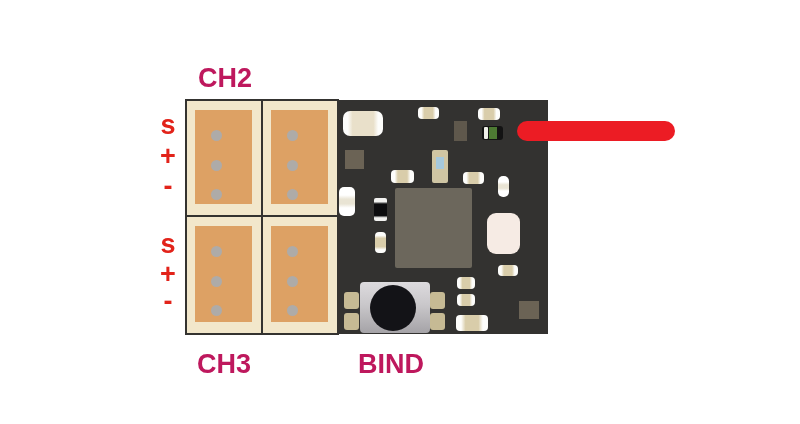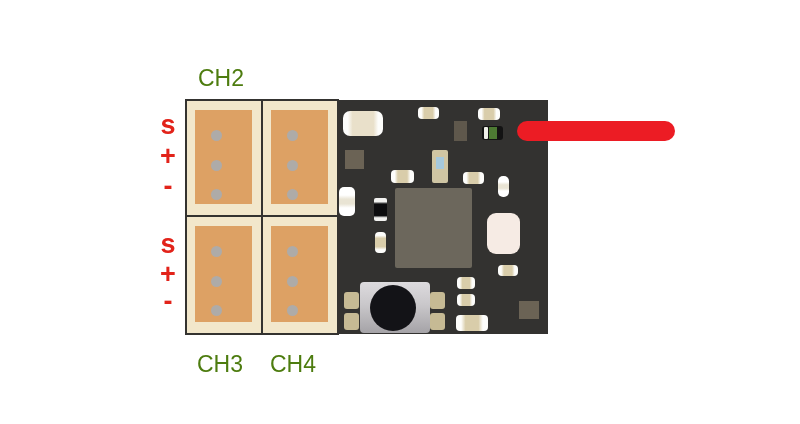--- a/index.html
+++ b/index.html
@@ -1,21 +1,21 @@
 <!DOCTYPE html>
 <html><head>
 <meta charset="utf-8">
 <style>
   html,body{margin:0;padding:0;background:#ffffff;}
   .stage{
     position:relative;width:800px;height:424px;background:#ffffff;overflow:hidden;
     font-family:"Liberation Sans",sans-serif;
   }
   .lbl{
-    position:absolute;color:#4d7c0f;font-weight:normal;font-size:23px;line-height:27px;
+    position:absolute;color:#be185d;font-weight:bold;font-size:27px;line-height:27px;
     white-space:nowrap;
   }
   .pin-lbl{
     position:absolute;color:#e2231a;font-weight:bold;font-size:27px;line-height:27px;
     width:24px;text-align:center;
   }
   .conn-back{position:absolute;left:185px;top:99px;width:154px;height:236px;background:#343330;}
   .conn{position:absolute;background:#f2e7cb;}
   .conn-inner{position:absolute;left:8px;top:9px;right:9px;bottom:11px;background:#dda164;}
   .dot{position:absolute;left:16px;width:11px;height:11px;border-radius:50%;background:#aeaba8;}
@@ -41,21 +41,21 @@
   .bind-tab{position:absolute;width:15px;height:17px;background:#c6ba94;border-radius:3px;}
 </style>
 </head>
 <body>
 
 <div class="stage">
 
   <div class="lbl" style="left:198px;top:65px;">CH2</div>
 
   <div class="lbl" style="left:197px;top:351px;">CH3</div>
-  <div class="lbl" style="left:270px;top:351px;">CH4</div>
+  <div class="lbl" style="left:358px;top:351px;">BIND</div>
 
   <div class="pin-lbl" style="left:156px;top:112px;">s</div>
   <div class="pin-lbl" style="left:156px;top:143px;">+</div>
   <div class="pin-lbl" style="left:156px;top:173px;">-</div>
 
   <div class="pin-lbl" style="left:156px;top:231px;">s</div>
   <div class="pin-lbl" style="left:156px;top:261px;">+</div>
   <div class="pin-lbl" style="left:156px;top:288px;">-</div>
 
   <div class="pcb">

